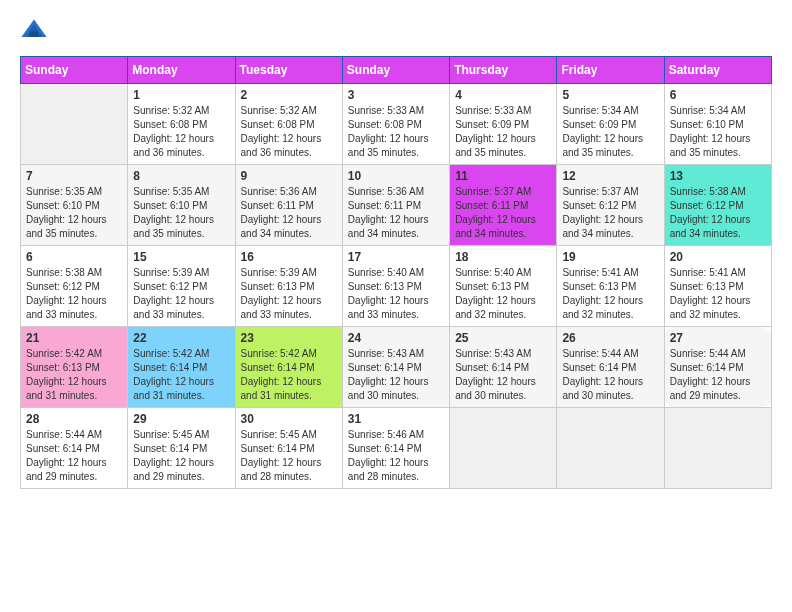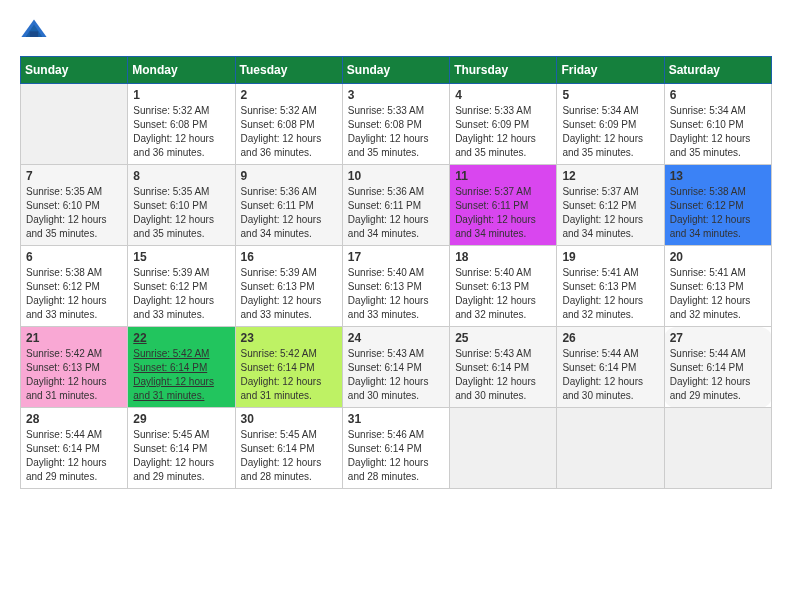--- a/index.html
+++ b/index.html
@@ -58,21 +58,21 @@
     .location {
       font-size: 14px;
       color: #555;
     }
     .calendar-table {
       width: 100%;
       border-collapse: collapse;
       table-layout: fixed;
     }
     .calendar-table th {
-      background-color: #15803d;
+      background-color: #d946ef;
       color: #fff;
       font-size: 12px;
       font-weight: bold;
       padding: 6px 4px;
       text-align: left;
       border: 1px solid #1a5fa8;
     }
     .calendar-table td {
       border: 1px solid #ccc;
       vertical-align: top;
@@ -184,21 +184,21 @@
             <div class="day-info">Sunrise: 5:36 AM<br>Sunset: 6:11 PM<br>Daylight: 12 hours and 34 minutes.</div>
           </td>
           <td style="background: #d946ef;">
             <span class="day-num">11</span>
             <div class="day-info">Sunrise: 5:37 AM<br>Sunset: 6:11 PM<br>Daylight: 12 hours and 34 minutes.</div>
           </td>
           <td style="background: rgb(245, 245, 245);">
             <span class="day-num">12</span>
             <div class="day-info">Sunrise: 5:37 AM<br>Sunset: 6:12 PM<br>Daylight: 12 hours and 34 minutes.</div>
           </td>
-          <td style="background: #3b82f6;">
+          <td style="background: #5eead4;">
             <span class="day-num">13</span>
             <div class="day-info">Sunrise: 5:38 AM<br>Sunset: 6:12 PM<br>Daylight: 12 hours and 34 minutes.</div>
           </td>
         </tr>
         <tr>
           <td style="background: rgb(255, 255, 255);">
             <span class="day-num">6</span>
             <div class="day-info">Sunrise: 5:38 AM<br>Sunset: 6:12 PM<br>Daylight: 12 hours and 33 minutes.</div>
           </td>
           <td style="background: rgb(255, 255, 255);">
@@ -224,21 +224,21 @@
           <td style="background: rgb(255, 255, 255);">
             <span class="day-num">20</span>
             <div class="day-info">Sunrise: 5:41 AM<br>Sunset: 6:13 PM<br>Daylight: 12 hours and 32 minutes.</div>
           </td>
         </tr>
         <tr>
           <td style="background: #f9a8d4;">
             <span class="day-num">21</span>
             <div class="day-info">Sunrise: 5:42 AM<br>Sunset: 6:13 PM<br>Daylight: 12 hours and 31 minutes.</div>
           </td>
-          <td style="background: #22c55e; text-decoration: underline;">
+          <td style="background: #7dd3fc;">
             <span class="day-num">22</span>
             <div class="day-info">Sunrise: 5:42 AM<br>Sunset: 6:14 PM<br>Daylight: 12 hours and 31 minutes.</div>
           </td>
           <td style="background: #bef264;">
             <span class="day-num">23</span>
             <div class="day-info">Sunrise: 5:42 AM<br>Sunset: 6:14 PM<br>Daylight: 12 hours and 31 minutes.</div>
           </td>
           <td style="background: rgb(245, 245, 245);">
             <span class="day-num">24</span>
             <div class="day-info">Sunrise: 5:43 AM<br>Sunset: 6:14 PM<br>Daylight: 12 hours and 30 minutes.</div>

